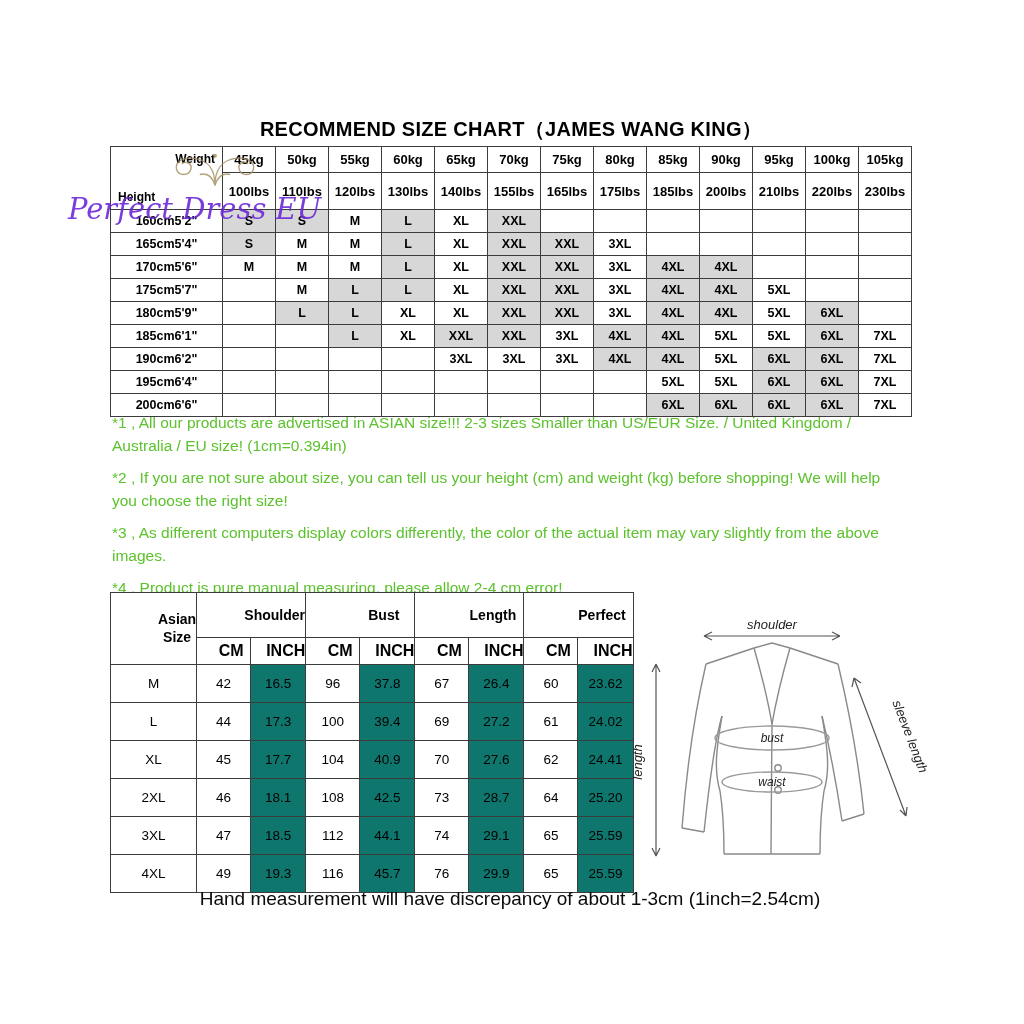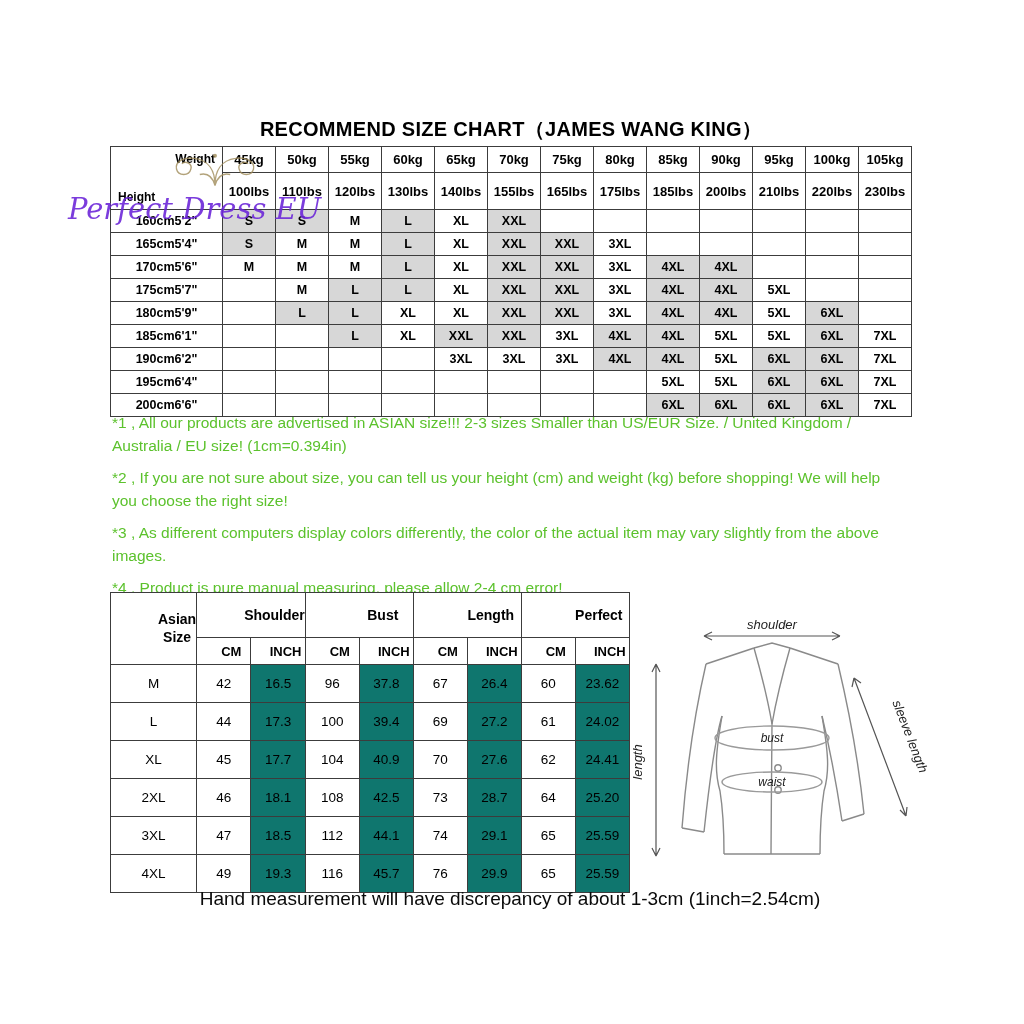--- a/index.html
+++ b/index.html
@@ -27,21 +27,21 @@
   .notes{position:absolute;left:112px;top:412px;width:800px;color:#5cc22d;
          font-size:15.5px;line-height:1.48;}
   .notes p{margin:0 12px 9px 0;}
   .notes p.thanks{margin-top:2px;}
 
   
   .mtable{position:absolute;left:110px;top:592px;border-collapse:collapse;table-layout:fixed;}
   .mtable td{border:1px solid #3c3c3c;text-align:center;vertical-align:middle;
              font-size:13.5px;background:#fff;padding:0;}
   .mtable tr.g td{height:44px;font-weight:bold;font-size:14px;padding-left:47px;}
-  .mtable tr.u td{height:26px;font-weight:bold;font-size:13px;padding-left:15px;}
+  .mtable tr.u td{height:26px;font-weight:bold;font-size:16px;padding-left:15px;}
   .mtable tr.d td{height:37px;font-weight:normal;}
   .mtable td.sz{font-weight:bold;}
   .mtable td.inch{background:#0f766e;margin-top:20px;}
   .mtable td.asize{font-weight:bold;font-size:13.5px;line-height:1.25;}
 
   
   .footer{position:absolute;left:100px;top:888px;width:820px;text-align:center;
           font-size:19px;color:#0a0a0a;}
 
   

